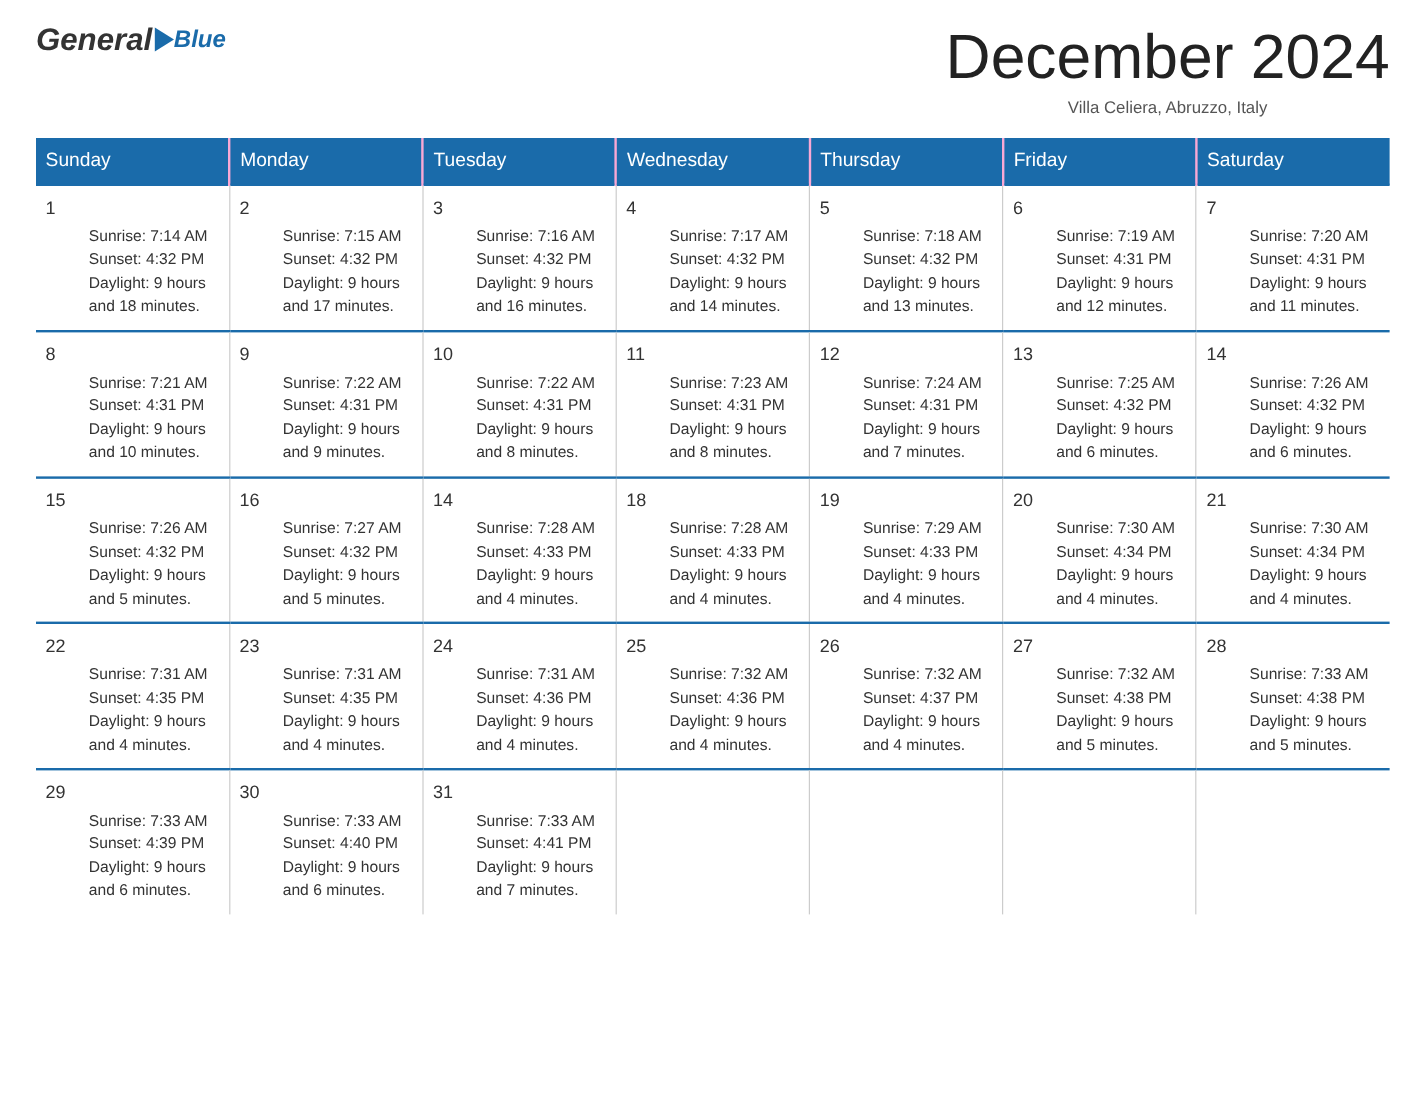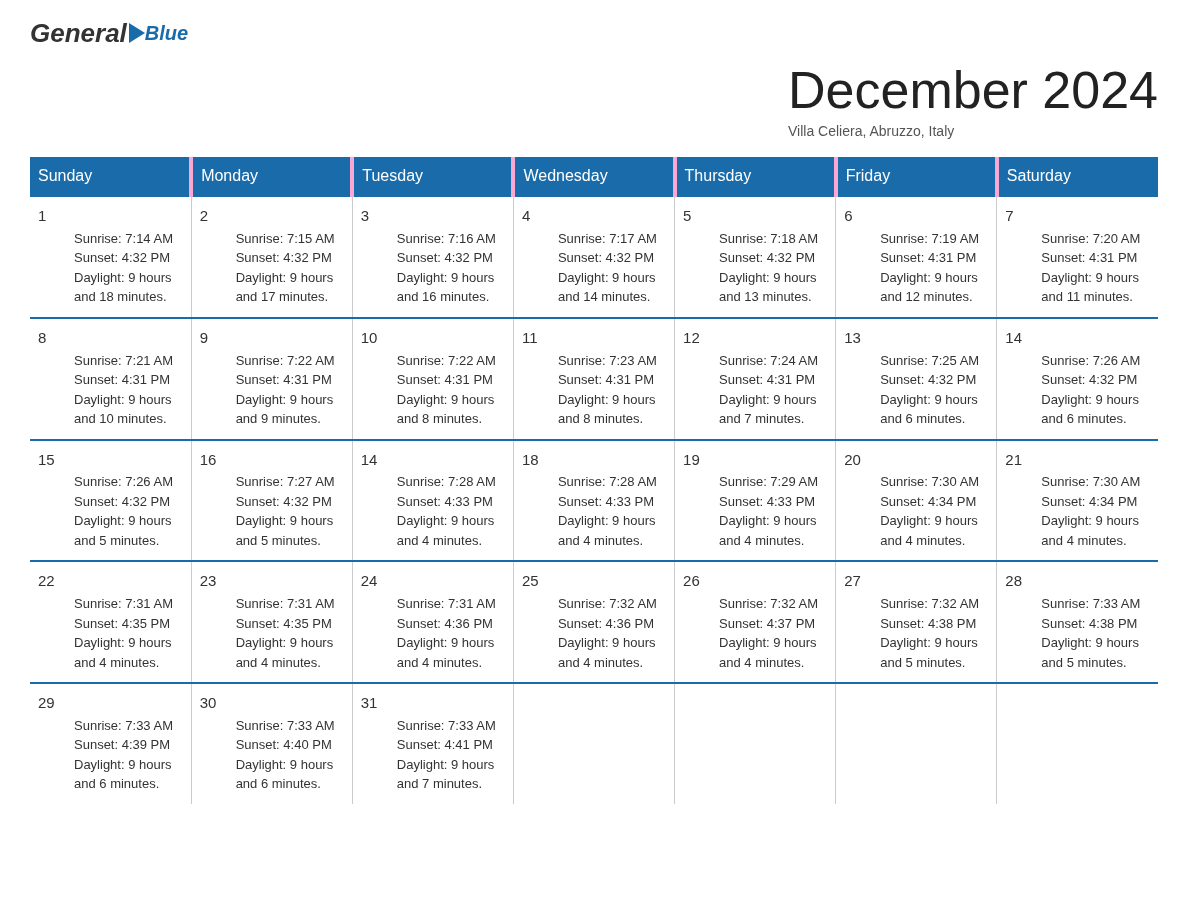--- a/index.html
+++ b/index.html
@@ -38,22 +38,21 @@
       border-left: 16px solid #1a6baa;
       border-top: 10px solid transparent;
       border-bottom: 10px solid transparent;
       margin-left: 2px;
       margin-right: 0px;
       display: inline-block;
       vertical-align: middle;
     }
     .logo-blue { color: #1a6baa; font-size: 20px; font-weight: bold; }
     .title-area {
-      text-align: left;
-      margin-top: 42px;
+      text-align: center;
     }
     .month-title {
       font-size: 52px;
       font-weight: normal;
       color: #222;
       line-height: 1.1;
     }
     .location-title {
       font-size: 14px;
       color: #555;
@@ -64,21 +63,21 @@
       border-collapse: collapse;
       table-layout: fixed;
     }
     .calendar-table thead tr th {
       background: #1a6baa;
       color: #fff;
       font-size: 16px;
       font-weight: normal;
       padding: 10px 8px;
       text-align: left;
-      border-right: 4px solid #f9a8d4;
+      border-right: 2px solid #f9a8d4;
     }
     .calendar-table thead tr th:last-child {
       border-right: none;
     }
     .calendar-table tbody tr td {
       vertical-align: top;
       padding: 8px 8px 10px 8px;
       font-size: 13px;
       color: #333;
       border-top: 2px solid #1a6baa;

